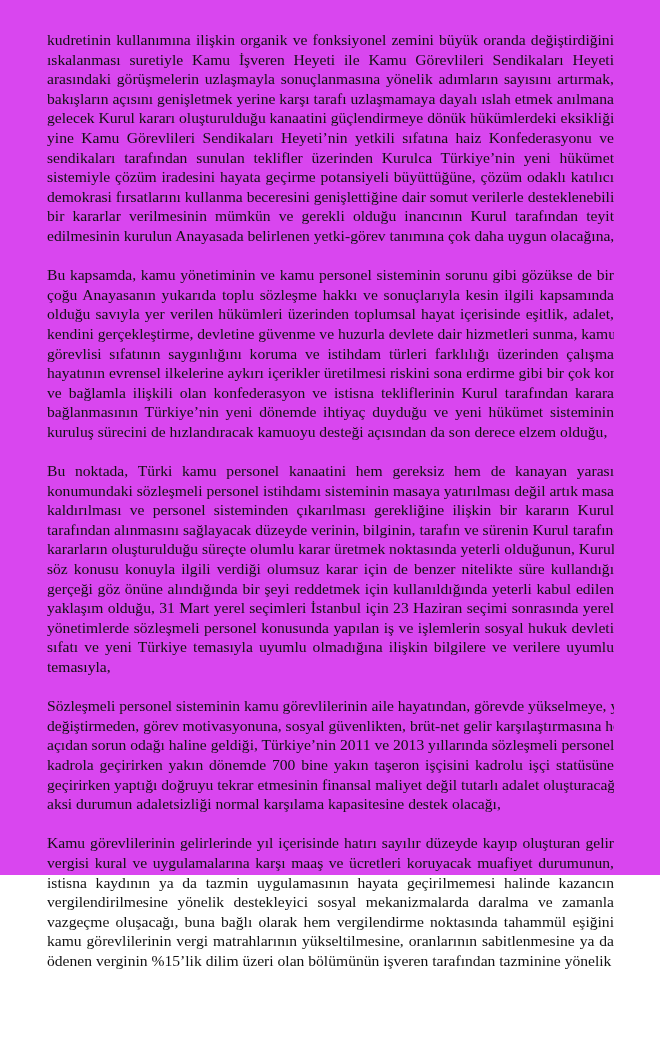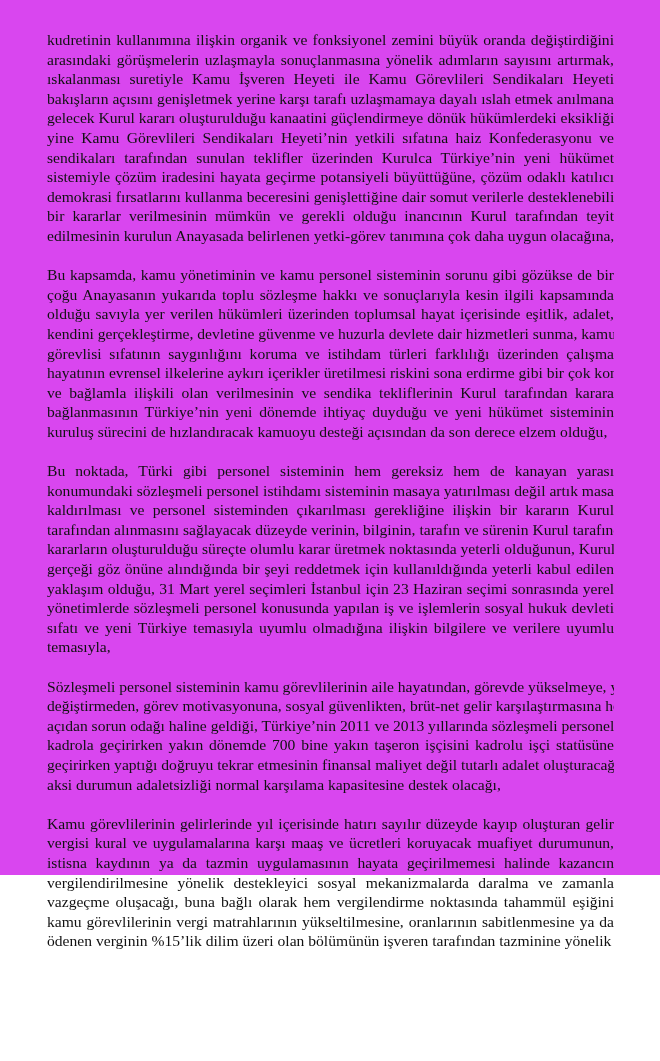--- a/index.html
+++ b/index.html
@@ -21,50 +21,51 @@
   .line.last { text-align-last: left; }
 </style>
 </head>
 <body>
 
 <div class="page">
   <div class="content">
 
     <div class="para">
       <span class="line">kudretinin kullanımına ilişkin organik ve fonksiyonel zemini büyük oranda değiştirdiğini</span>
+      <span class="line">ıskalanması suretiyle Kamu İşveren Heyeti ile Kamu Görevlileri Sendikaları Heyeti</span>
       <span class="line">arasındaki görüşmelerin uzlaşmayla sonuçlanmasına yönelik adımların sayısını artırmak,</span>
-      <span class="line">ıskalanması suretiyle Kamu İşveren Heyeti ile Kamu Görevlileri Sendikaları Heyeti</span>
       <span class="line">bakışların açısını genişletmek yerine karşı tarafı uzlaşmamaya dayalı ıslah etmek anılmana</span>
       <span class="line">gelecek Kurul kararı oluşturulduğu kanaatini güçlendirmeye dönük hükümlerdeki eksikliğin</span>
       <span class="line">yine Kamu Görevlileri Sendikaları Heyeti’nin yetkili sıfatına haiz Konfederasyonu ve</span>
       <span class="line">sendikaları tarafından sunulan teklifler üzerinden Kurulca Türkiye’nin yeni hükümet</span>
       <span class="line">sistemiyle çözüm iradesini hayata geçirme potansiyeli büyüttüğüne, çözüm odaklı katılıcı</span>
       <span class="line">demokrasi fırsatlarını kullanma beceresini genişlettiğine dair somut verilerle desteklenebilir</span>
       <span class="line">bir kararlar verilmesinin mümkün ve gerekli olduğu inancının Kurul tarafından teyit</span>
       <span class="line last">edilmesinin kurulun Anayasada belirlenen yetki-görev tanımına çok daha uygun olacağına,</span>
     </div>
 
     <div class="para">
       <span class="line">Bu kapsamda, kamu yönetiminin ve kamu personel sisteminin sorunu gibi gözükse de bir</span>
       <span class="line">çoğu Anayasanın yukarıda toplu sözleşme hakkı ve sonuçlarıyla kesin ilgili kapsamında</span>
       <span class="line">olduğu savıyla yer verilen hükümleri üzerinden toplumsal hayat içerisinde eşitlik, adalet,</span>
       <span class="line">kendini gerçekleştirme, devletine güvenme ve huzurla devlete dair hizmetleri sunma, kamu</span>
       <span class="line">görevlisi sıfatının saygınlığını koruma ve istihdam türleri farklılığı üzerinden çalışma</span>
       <span class="line">hayatının evrensel ilkelerine aykırı içerikler üretilmesi riskini sona erdirme gibi bir çok konu</span>
-      <span class="line">ve bağlamla ilişkili olan verilmesinin ve sendika tekliflerinin Kurul tarafından karara</span>
+      <span class="line">ve bağlamla ilişkili olan konfederasyon ve istisna tekliflerinin Kurul tarafından karara</span>
       <span class="line">bağlanmasının Türkiye’nin yeni dönemde ihtiyaç duyduğu ve yeni hükümet sisteminin</span>
       <span class="line last">kuruluş sürecini de hızlandıracak kamuoyu desteği açısından da son derece elzem olduğu,</span>
     </div>
 
     <div class="para">
-      <span class="line">Bu noktada, Türki gibi personel sisteminin hem gereksiz hem de kanayan yarası</span>
+      <span class="line">Bu noktada, Türki kamu personel kanaatini hem gereksiz hem de kanayan yarası</span>
       <span class="line">konumundaki sözleşmeli personel istihdamı sisteminin masaya yatırılması değil artık masadan</span>
       <span class="line">kaldırılması ve personel sisteminden çıkarılması gerekliğine ilişkin bir kararın Kurul</span>
       <span class="line">tarafından alınmasını sağlayacak düzeyde verinin, bilginin, tarafın ve sürenin Kurul tarafından</span>
       <span class="line">kararların oluşturulduğu süreçte olumlu karar üretmek noktasında yeterli olduğunun, Kurulun</span>
+      <span class="line">söz konusu konuyla ilgili verdiği olumsuz karar için de benzer nitelikte süre kullandığı</span>
       <span class="line">gerçeği göz önüne alındığında bir şeyi reddetmek için kullanıldığında yeterli kabul edilen</span>
       <span class="line">yaklaşım olduğu, 31 Mart yerel seçimleri İstanbul için 23 Haziran seçimi sonrasında yerel</span>
       <span class="line">yönetimlerde sözleşmeli personel konusunda yapılan iş ve işlemlerin sosyal hukuk devleti</span>
       <span class="line">sıfatı ve yeni Türkiye temasıyla uyumlu olmadığına ilişkin bilgilere ve verilere uyumlu</span>
       <span class="line last">temasıyla,</span>
     </div>
 
     <div class="para">
       <span class="line">Sözleşmeli personel sisteminin kamu görevlilerinin aile hayatından, görevde yükselmeye, yer</span>
       <span class="line">değiştirmeden, görev motivasyonuna, sosyal güvenlikten, brüt-net gelir karşılaştırmasına her</span>

